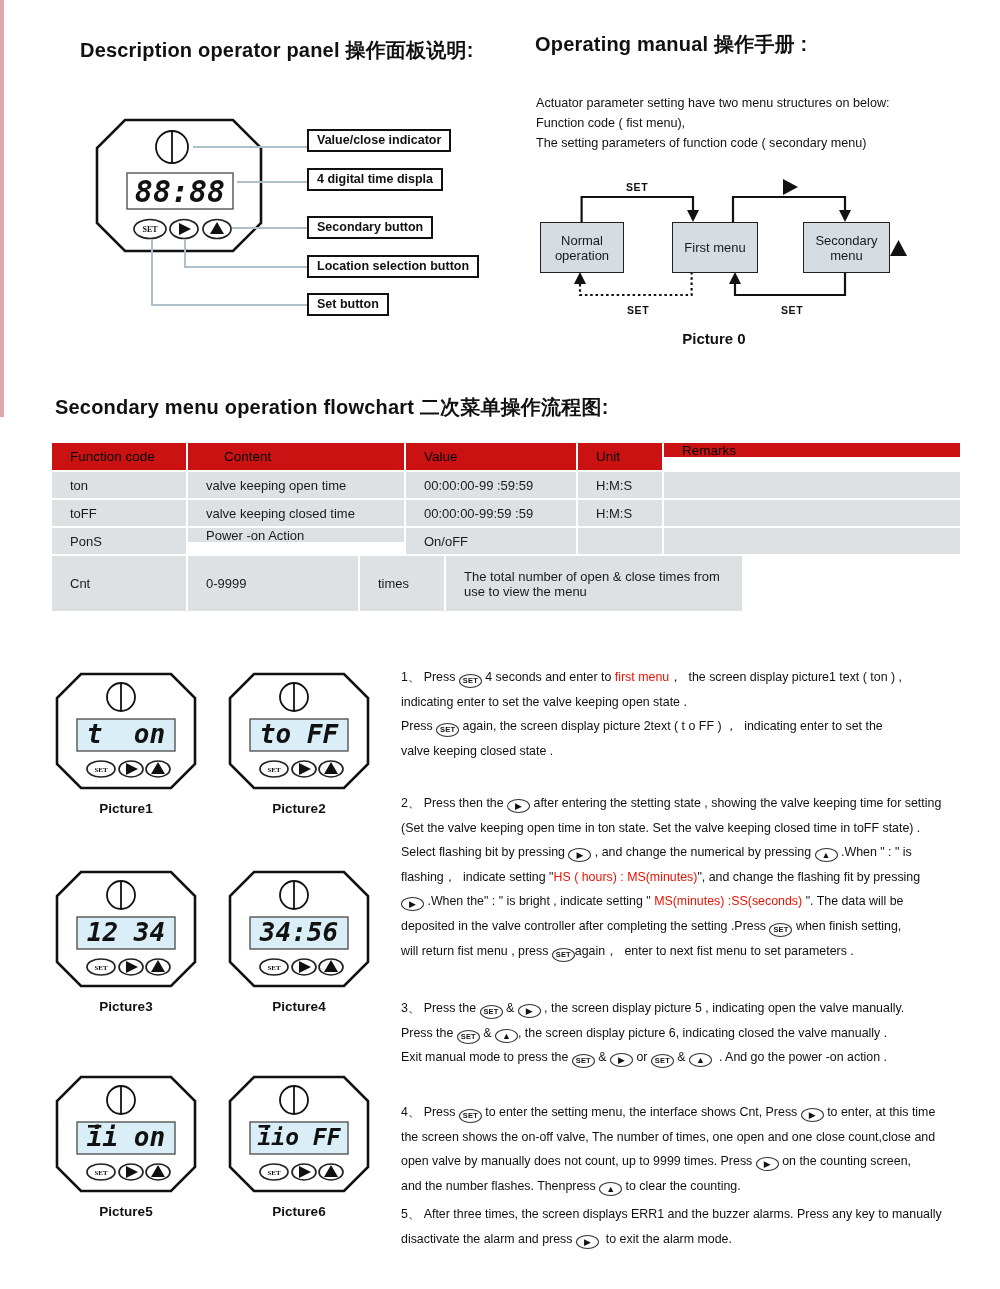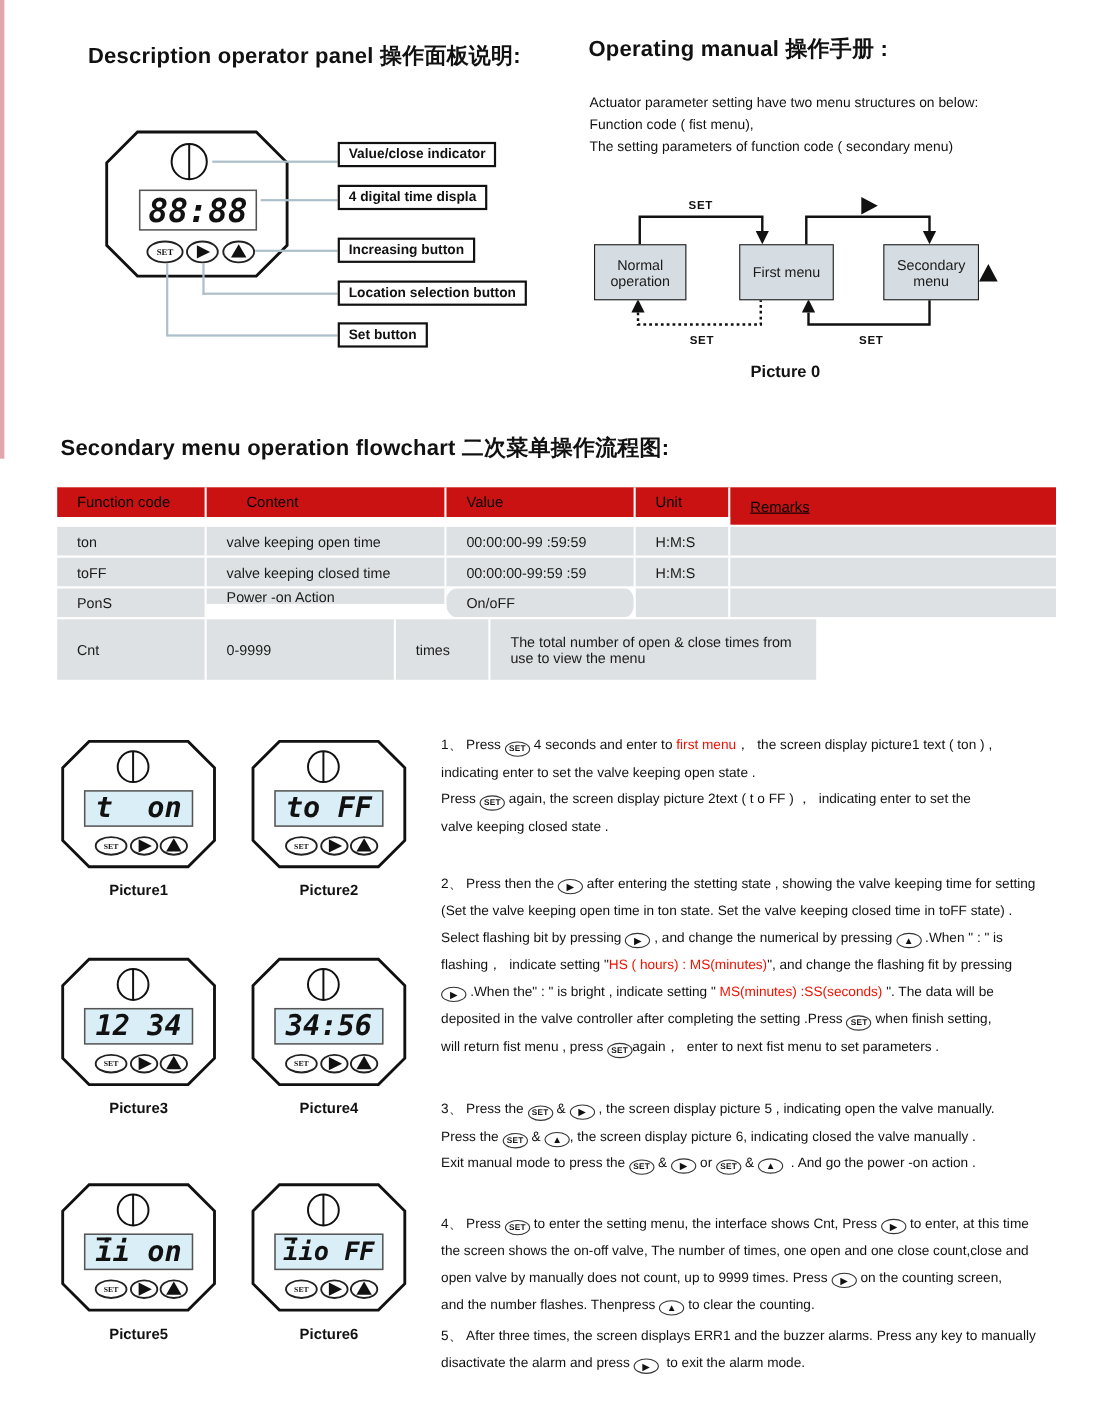--- a/index.html
+++ b/index.html
@@ -39,21 +39,21 @@
 <body>
 
 <div class="page" style="--red: #cb1212; --textred: #ee1100;">
 
   <div class="pink-strip"></div>
 
   <div class="sec-title" style="left:80px;top:37px;">Description operator panel 操作面板说明:</div>
   <div class="sec-title" style="left:535px;top:31px;">Operating manual 操作手册 :</div>
   <div class="sec-title" style="left:55px;top:394px;">Secondary menu operation flowchart 二次菜单操作流程图:</div>
 
-  <div class="abs" style="left:536px;top:83px;">
+  <div class="abs" style="left:536px;top:93px;">
     <div class="intro-line">Actuator parameter setting have two menu structures on below:</div>
     <div class="intro-line">Function code ( fist menu),</div>
     <div class="intro-line">The setting parameters of function code ( secondary menu)</div>
   </div>
 
   <div class="abs" style="left:95px;top:118px;width:168px;height:135px;" id="main-device"><svg width="168" height="135" viewBox="0 0 168 135">
   <polygon points="30,2 138,2 166,30 166,105 138,133 30,133 2,105 2,30" fill="#fff" stroke="#111" stroke-width="2.6"></polygon>
   <circle cx="77" cy="29" r="16" fill="none" stroke="#111" stroke-width="1.8"></circle>
   <line x1="77" y1="13" x2="77" y2="45" stroke="#111" stroke-width="1.8"></line>
   <rect x="32" y="55" width="106" height="36" fill="#ffffff" stroke="#555" stroke-width="1.4"></rect>
@@ -71,21 +71,21 @@
   <div class="conn" style="left:237px;top:181px;width:70px;height:1.6px;"></div>
   <div class="conn" style="left:232px;top:227px;width:75px;height:1.6px;"></div>
   <div class="conn" style="left:184px;top:239px;width:1.6px;height:29px;"></div>
   <div class="conn" style="left:184px;top:266px;width:123px;height:1.6px;"></div>
   <div class="conn" style="left:151px;top:239px;width:1.6px;height:66px;"></div>
   <div class="conn" style="left:151px;top:304px;width:156px;height:1.6px;"></div>
 
   <div id="device-labels">
       <div class="lbl-box" style="top: 129px;">Value/close indicator</div>
       <div class="lbl-box" style="top: 168px;">4 digital time displa</div>
-      <div class="lbl-box" style="top: 216px;">Increasing button</div>
+      <div class="lbl-box" style="top: 216px;">Secondary button</div>
       <div class="lbl-box" style="top: 255px;">Location selection button</div>
       <div class="lbl-box" style="top: 293px;">Set button</div>
     </div>
 
   <svg class="abs" style="left:530px;top:172px;" width="380" height="175" viewBox="0 0 380 175">
     <path d="M51.6 50 V25 H163 V38" fill="none" stroke="#111" stroke-width="2.2"></path>
     <polygon points="157,38 169,38 163,50" fill="#111"></polygon>
     <path d="M203 50 V25 H315 V38" fill="none" stroke="#111" stroke-width="2.2"></path>
     <polygon points="309,38 321,38 315,50" fill="#111"></polygon>
     <path d="M315 100 V123 H205 V112" fill="none" stroke="#111" stroke-width="2.2"></path>
@@ -104,40 +104,40 @@
   <div class="fc-label" style="left:627px;top:304px;">SET</div>
   <div class="fc-label" style="left:781px;top:304px;">SET</div>
   <div class="fc-caption" style="left:678px;top:330px;width:72px;">Picture 0</div>
 
   <div class="tbl" id="param-table">
       <div class="trow thead">
         <div class="tcell" style="width: 136px; height: 27px;">Function code</div>
         <div class="tcell" style="width: 218px; height: 27px; padding-left: 36px;">Content</div>
         <div class="tcell" style="width: 172px; height: 27px;">Value</div>
         <div class="tcell" style="width: 86px; height: 27px;">Unit</div>
-        <div class="tcell" style="width: 296px; height: 34px; text-decoration: underline;">Remarks</div>
+        <div class="tcell" style="width: 296px; height: 14px;">Remarks</div>
       </div>
       <div class="trow tbody">
         <div class="tcell" style="width: 136px; height: 26px;">ton</div>
         <div class="tcell" style="width: 218px; height: 26px;">valve keeping open time</div>
         <div class="tcell" style="width: 172px; height: 26px;">00:00:00-99 :59:59</div>
         <div class="tcell" style="width: 86px; height: 26px;">H:M:S</div>
         <div class="tcell" style="width: 296px; height: 26px;"></div>
       </div>
       <div class="trow tbody">
         <div class="tcell" style="width: 136px; height: 26px;">toFF</div>
         <div class="tcell" style="width: 218px; height: 26px;">valve keeping closed time</div>
         <div class="tcell" style="width: 172px; height: 26px;">00:00:00-99:59 :59</div>
         <div class="tcell" style="width: 86px; height: 26px;">H:M:S</div>
         <div class="tcell" style="width: 296px; height: 26px;"></div>
       </div>
       <div class="trow tbody">
         <div class="tcell" style="width: 136px; height: 26px;">PonS</div>
         <div class="tcell" style="width: 218px; height: 14px;">Power -on Action</div>
-        <div class="tcell" style="width: 172px; height: 26px; border-radius: 10px;">On/oFF</div>
+        <div class="tcell" style="width: 172px; height: 26px;">On/oFF</div>
         <div class="tcell" style="width: 86px; height: 26px;"></div>
         <div class="tcell" style="width: 296px; height: 26px;"></div>
       </div>
       <div class="trow tbody">
         <div class="tcell" style="width: 136px; height: 55px;">Cnt</div>
         <div class="tcell" style="width: 172px; height: 55px;">0-9999</div>
         <div class="tcell" style="width: 86px; height: 55px;">times</div>
         <div class="tcell" style="width: 296px; height: 55px;">The total number of open &amp; close times from use to view the menu</div>
       </div>
     </div>

